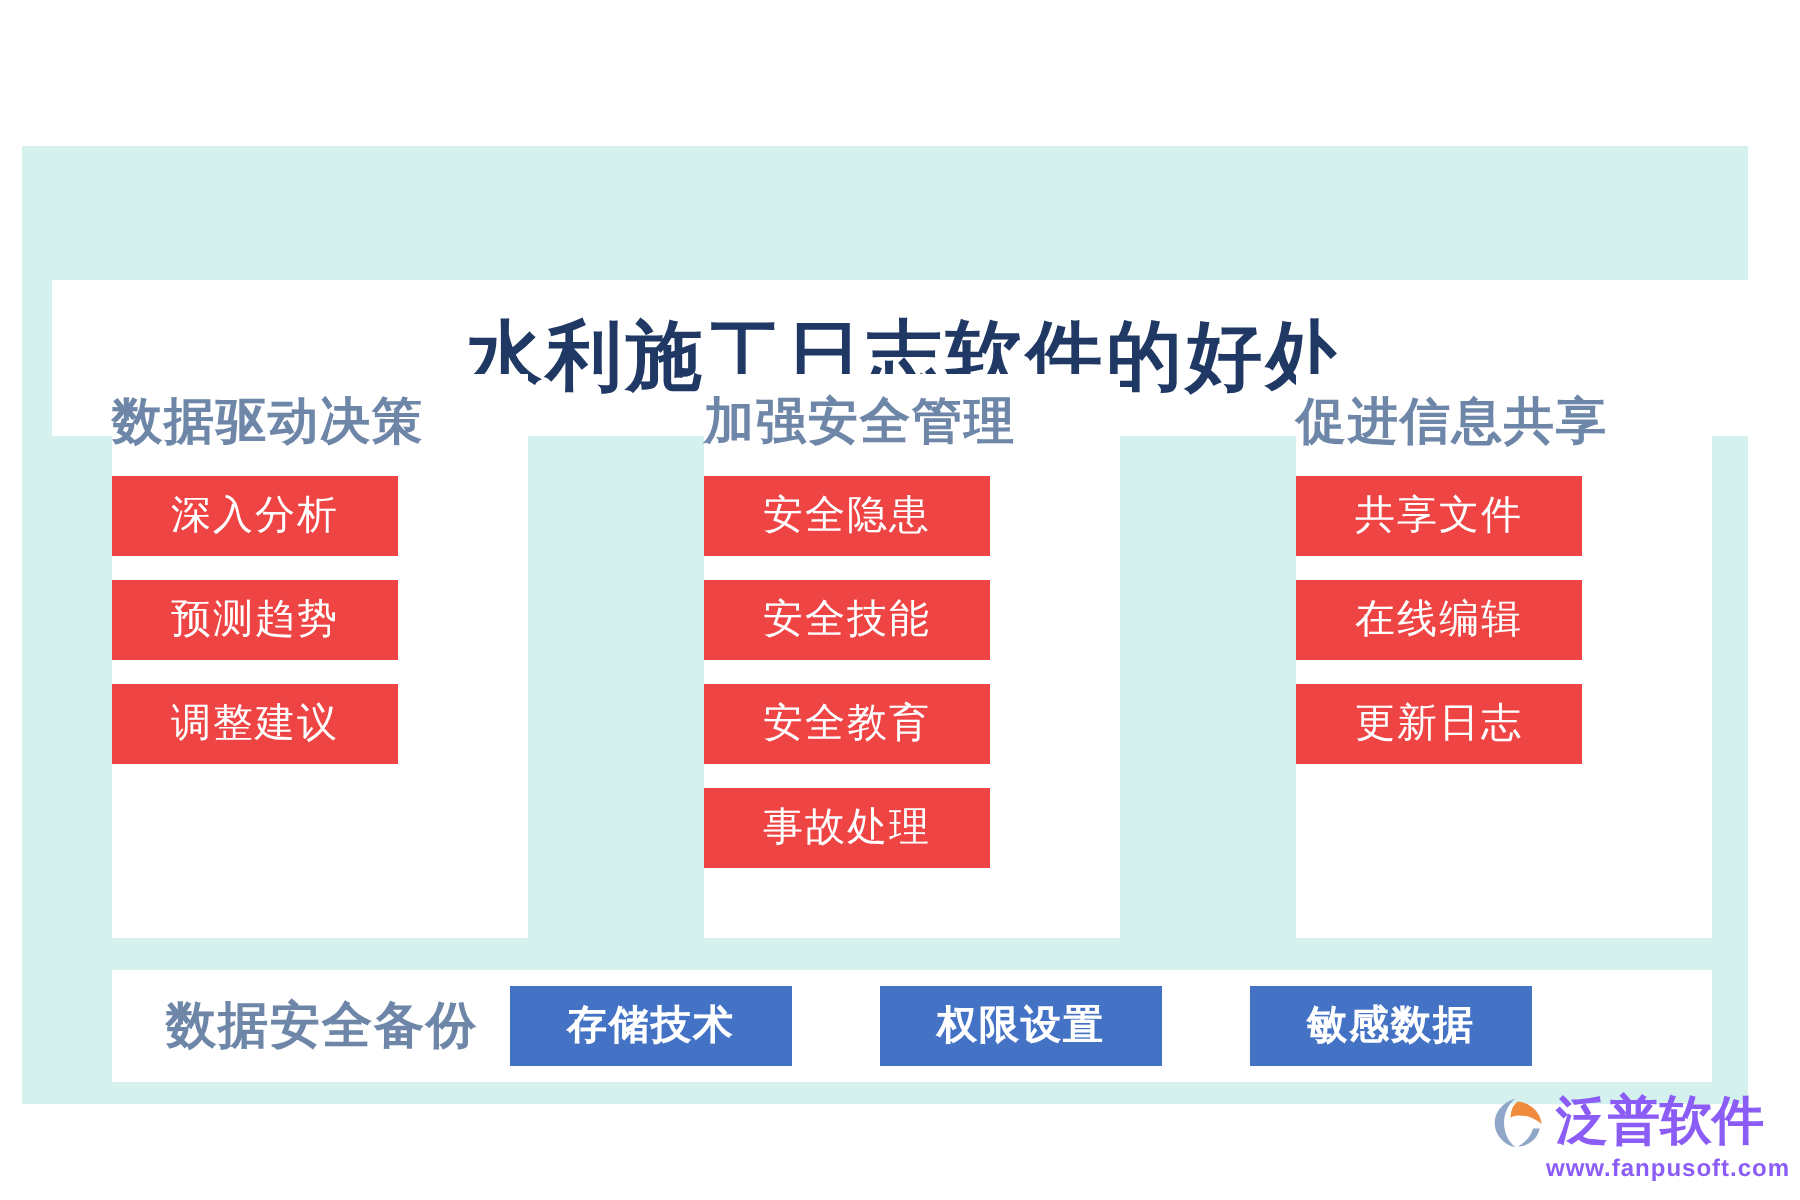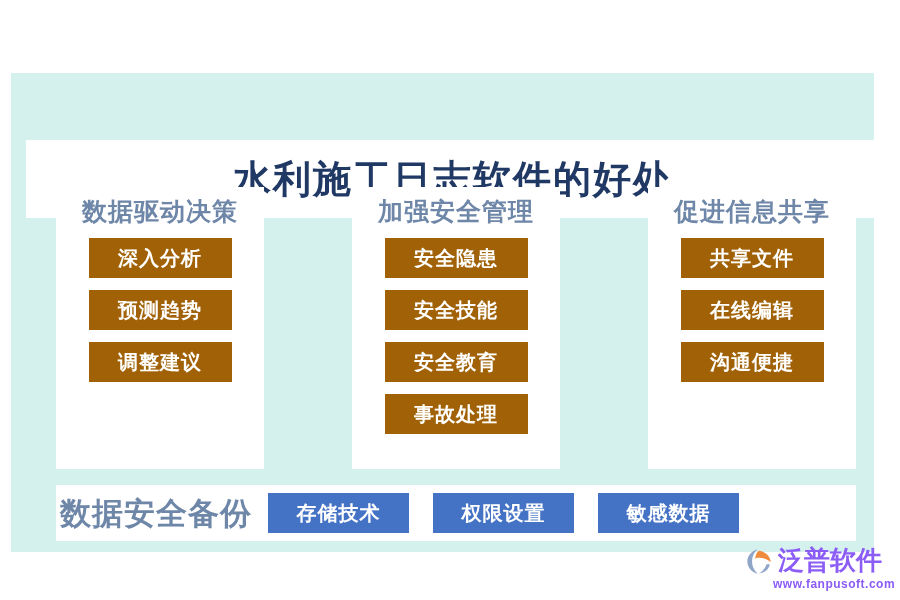--- a/index.html
+++ b/index.html
@@ -63,78 +63,77 @@
     height: 282px;
     display: flex;
     justify-content: space-between;
   }
   .col-card {
     width: 208px;
     height: 282px;
     background: #ffffff;
     display: flex;
     flex-direction: column;
-    align-items: center;
     box-sizing: border-box;
     padding-top: 12px;
   }
   .col-title {
     font-size: 25px;
     font-weight: bold;
     color: #6e87a8;
     letter-spacing: 1px;
     line-height: 1;
     margin-bottom: 14px;
     white-space: nowrap;
   }
   .pill-list {
     display: flex;
     flex-direction: column;
     gap: 12px;
   }
   .pill {
     width: 143px;
     height: 40px;
-    background: #a16207;
+    background: #ef4444;
     color: #ffffff;
     font-size: 20px;
-    font-weight: bold;
+    font-weight: normal;
     display: flex;
     align-items: center;
     justify-content: center;
     letter-spacing: 1px;
     line-height: 1;
     white-space: nowrap;
   }
 
   
   .bottom-band {
     position: absolute;
     left: 45px;
     top: 412px;         
     width: 800px;
     height: 56px;
     background: #ffffff;
     display: flex;
     align-items: center;
   }
   .bottom-title {
-    font-size: 31px;
+    font-size: 25px;
     font-weight: bold;
     color: #6e87a8;
     letter-spacing: 1px;
-    margin-left: 4px;
+    margin-left: 27px;
     margin-right: 16px;
     line-height: 1;
     white-space: nowrap;
   }
   .bottom-pills {
     display: flex;
     align-items: center;
-    gap: 24px;
+    gap: 44px;
   }
   .bottom-pill {
     width: 141px;
     height: 40px;
     background: #4472c4;
     color: #ffffff;
     font-size: 20px;
     font-weight: bold;
     display: flex;
     align-items: center;
@@ -214,21 +213,21 @@
           <div class="pill">安全教育</div>
           <div class="pill">事故处理</div>
         </div>
       </div>
 
       <div class="col-card">
         <div class="col-title">促进信息共享</div>
         <div class="pill-list">
           <div class="pill">共享文件</div>
           <div class="pill">在线编辑</div>
-          <div class="pill">沟通便捷</div>
+          <div class="pill">更新日志</div>
         </div>
       </div>
 
     </div>
 
     <div class="bottom-band">
       <div class="bottom-title">数据安全备份</div>
       <div class="bottom-pills">
         <div class="bottom-pill">存储技术</div>
         <div class="bottom-pill">权限设置</div>

